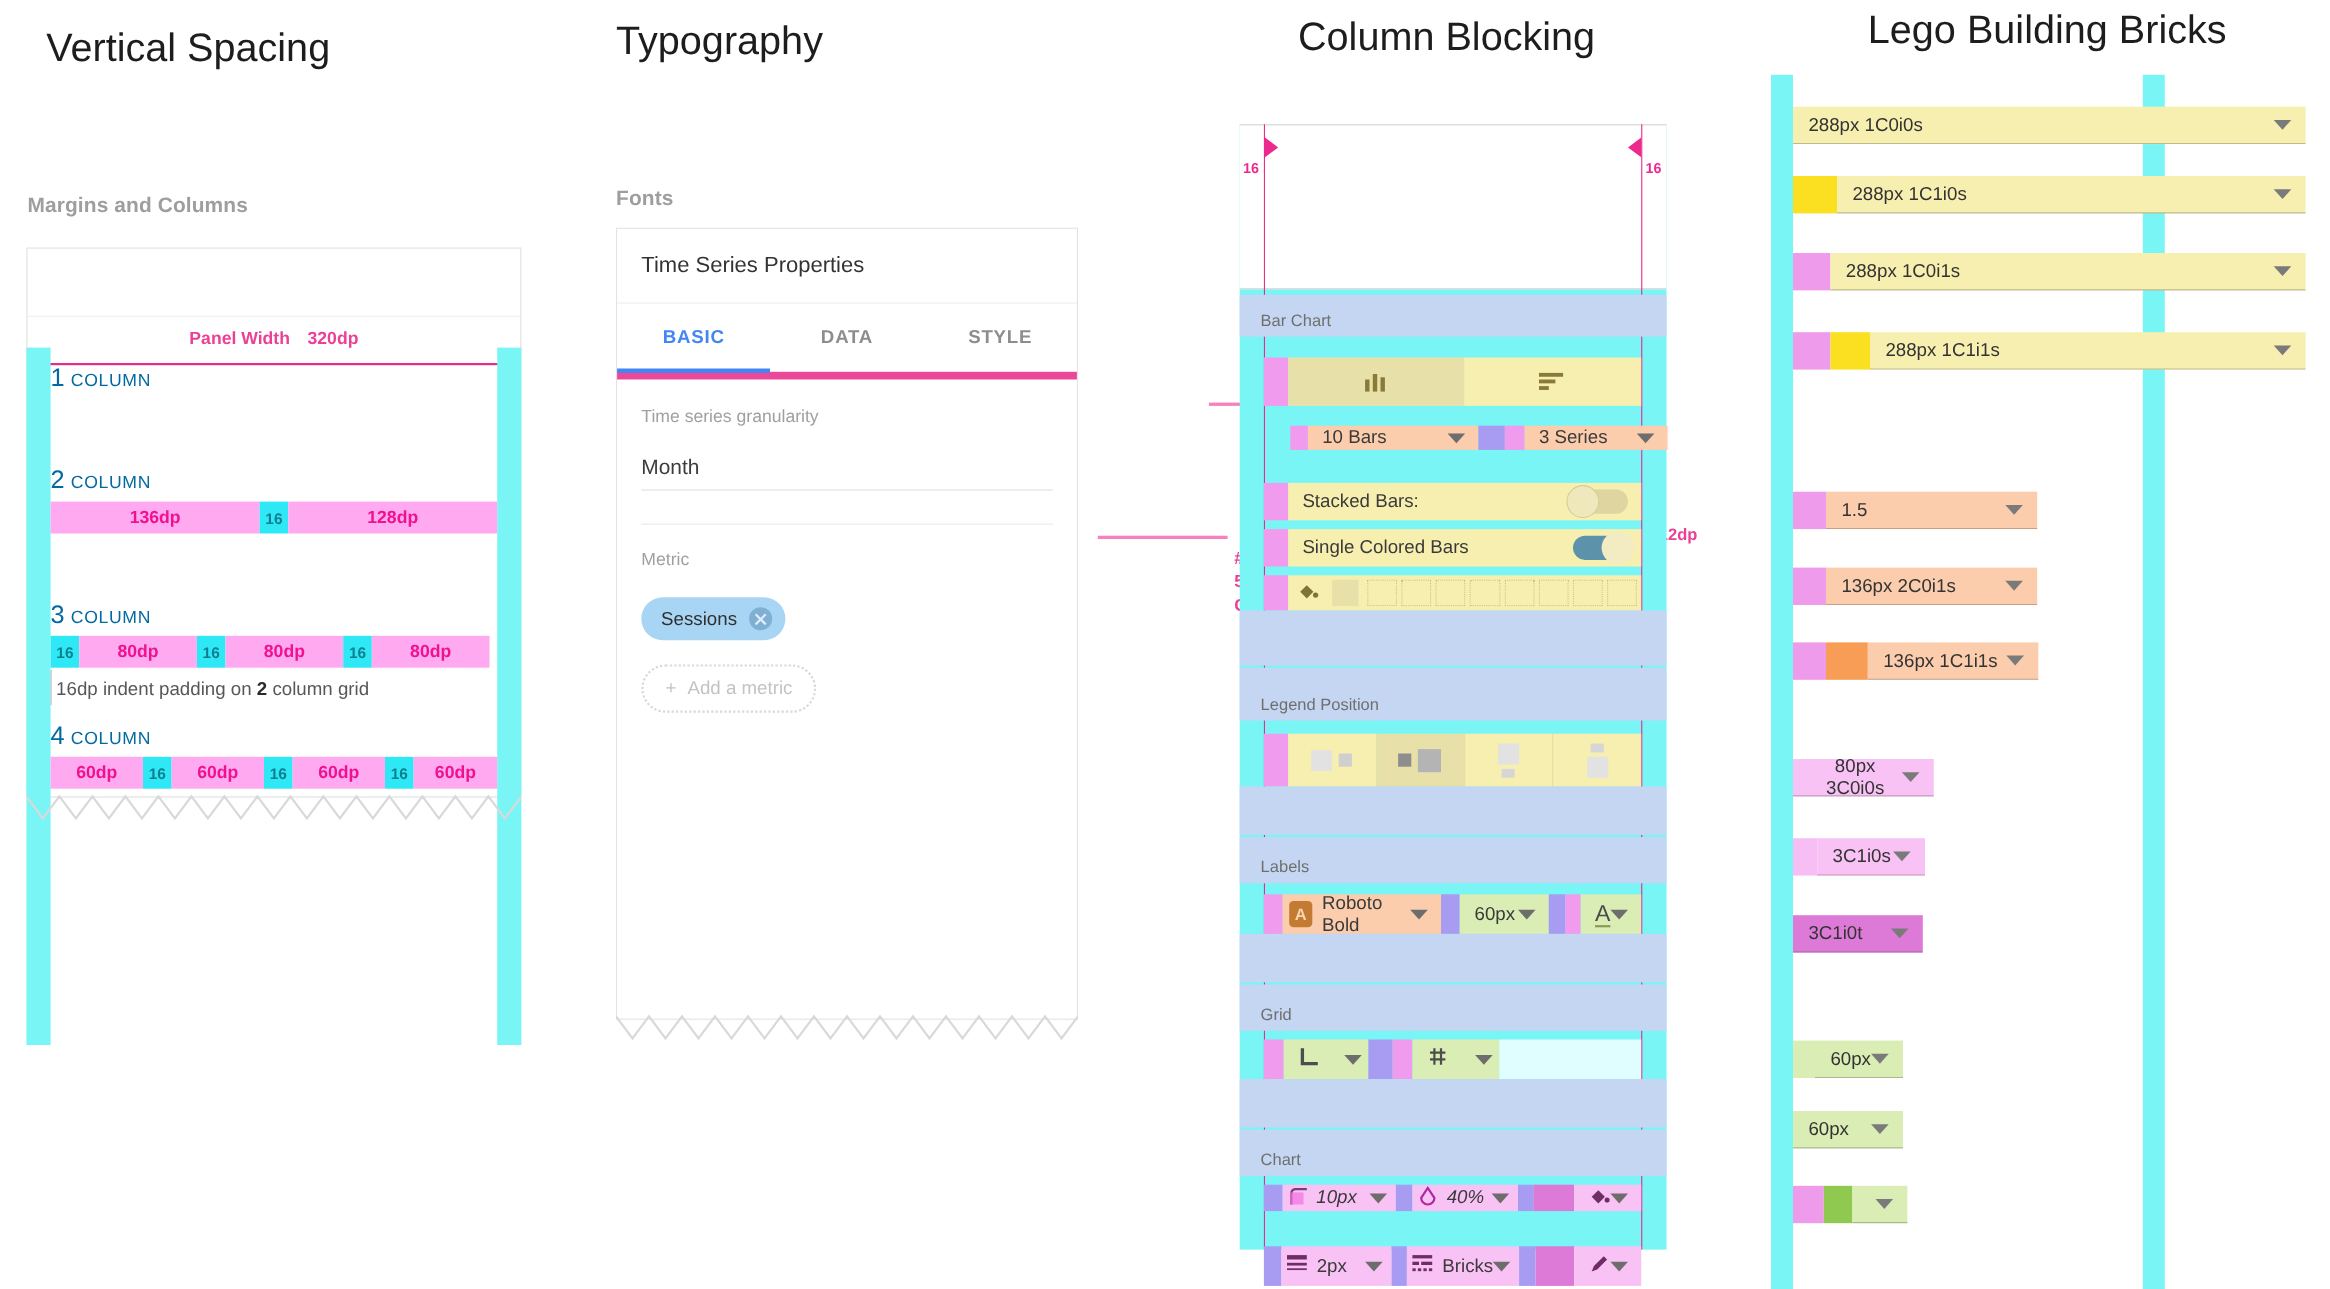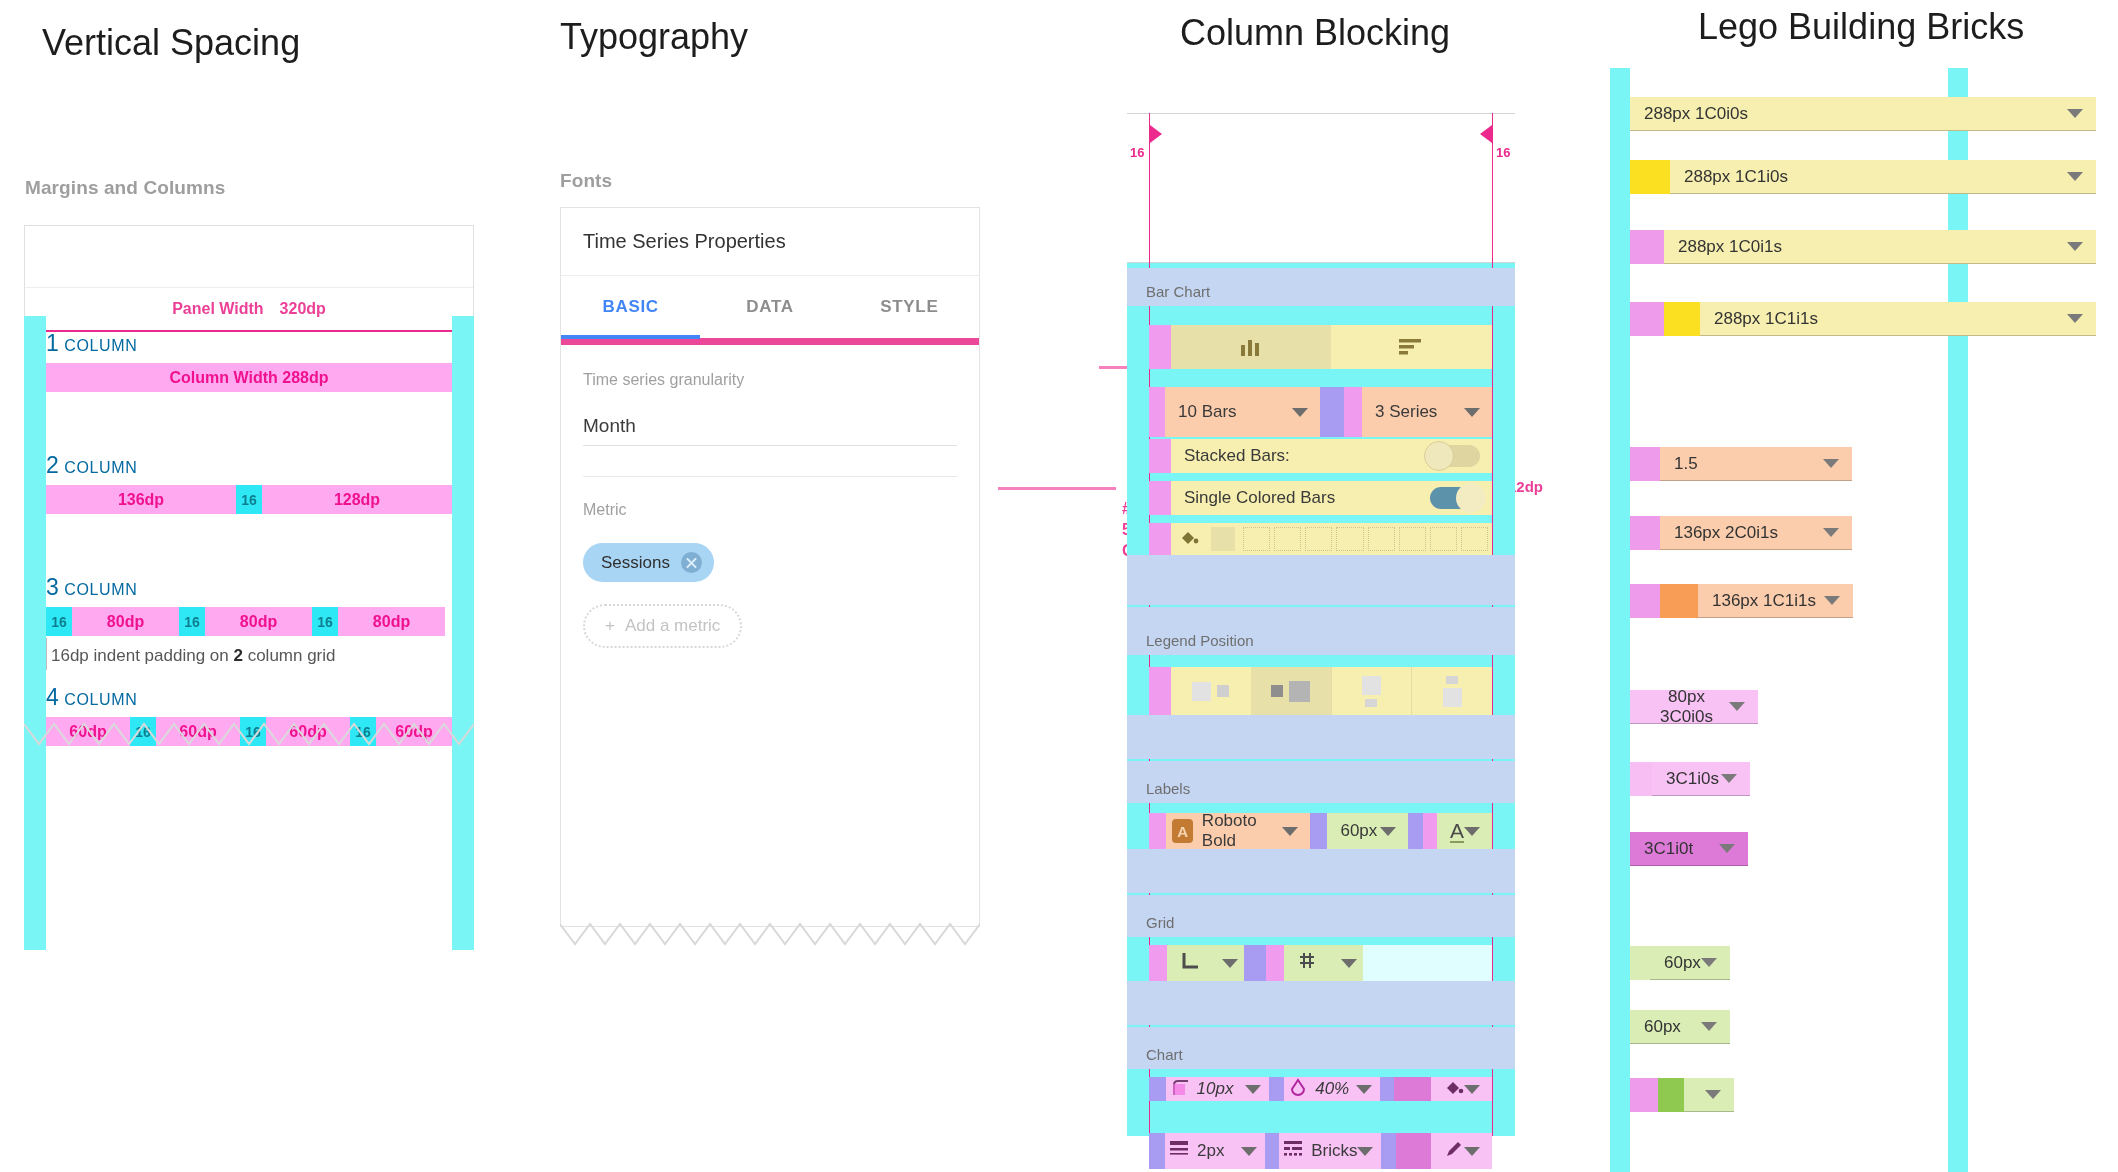--- a/index.html
+++ b/index.html
@@ -137,23 +137,20 @@
       <span class="pink-txt">Panel Width</span>
       <span class="pink-txt">320dp</span>
     </div>
   </div>
 
   <div class="cyan-rail" id="rail-left"></div>
   <div class="cyan-rail" id="rail-right"></div>
 
   <div class="colgrid" id="colgrid">
       <div class="col-head"><span class="num">1</span> <span class="word">COLUMN</span></div>
-      <div class="bar-row">
-        <div class="pbox" style="width: 406px;">Column Width   288dp</div>
-      </div>
       <div class="spacer-md"></div>
       <div class="col-head"><span class="num">2</span> <span class="word">COLUMN</span></div>
       <div class="bar-row">
         <div class="pbox" style="width: 190px;">136dp</div>
         <div class="cbox" style="width: 26px;">16</div>
         <div class="pbox" style="width: 190px;">128dp</div>
       </div>
       <div class="spacer-md"></div>
       <div class="col-head"><span class="num">3</span> <span class="word">COLUMN</span></div>
       <div class="bar-row">
@@ -264,21 +261,21 @@
           </svg>
       </div>
       <div class="y" style="flex:1;display:flex;align-items:center;justify-content:center;">
         <svg width="26" height="20">
             <rect x="0" y="2" width="22" height="3.5" fill="#8a7a3a"></rect>
             <rect x="0" y="8" width="15" height="3.5" fill="#8a7a3a"></rect>
             <rect x="0" y="14" width="9" height="3.5" fill="#8a7a3a"></rect>
           </svg>
       </div>
     </div>
-    <div class="cb-row" style="left:22px;top:274px;width:343px;height:50px;">
+    <div class="cb-row" style="left:22px;top:274px;width:343px;height:22px;padding-left:24px;">
       <div class="m" style="width:16px;"></div>
       <div class="o rowtxt" style="width:142px;">
         <span>10 Bars</span>
         <span class="caret"></span>
       </div>
       <div class="v" style="width:24px;"></div>
       <div class="m" style="width:18px;"></div>
       <div class="o rowtxt" style="flex:1;">
         <span>3 Series</span>
         <span class="caret"></span>

